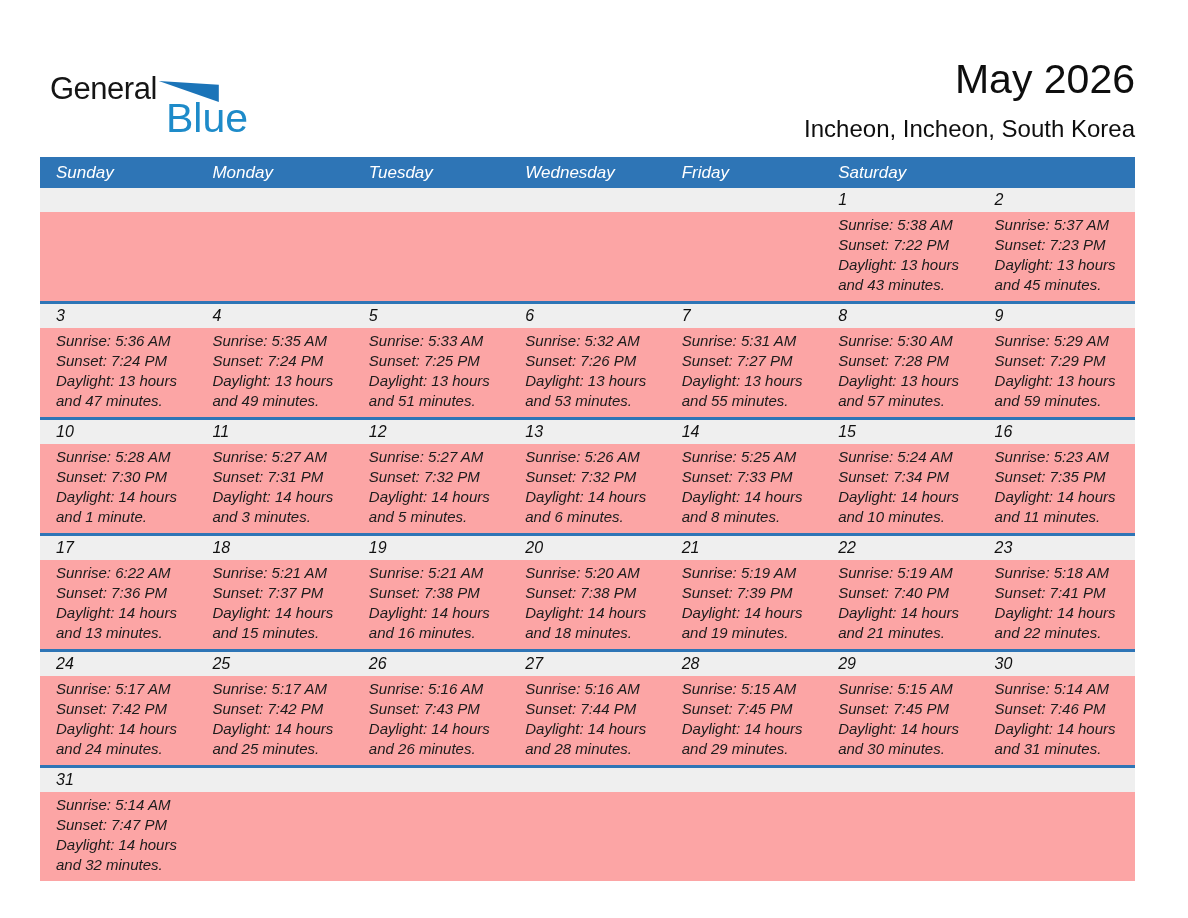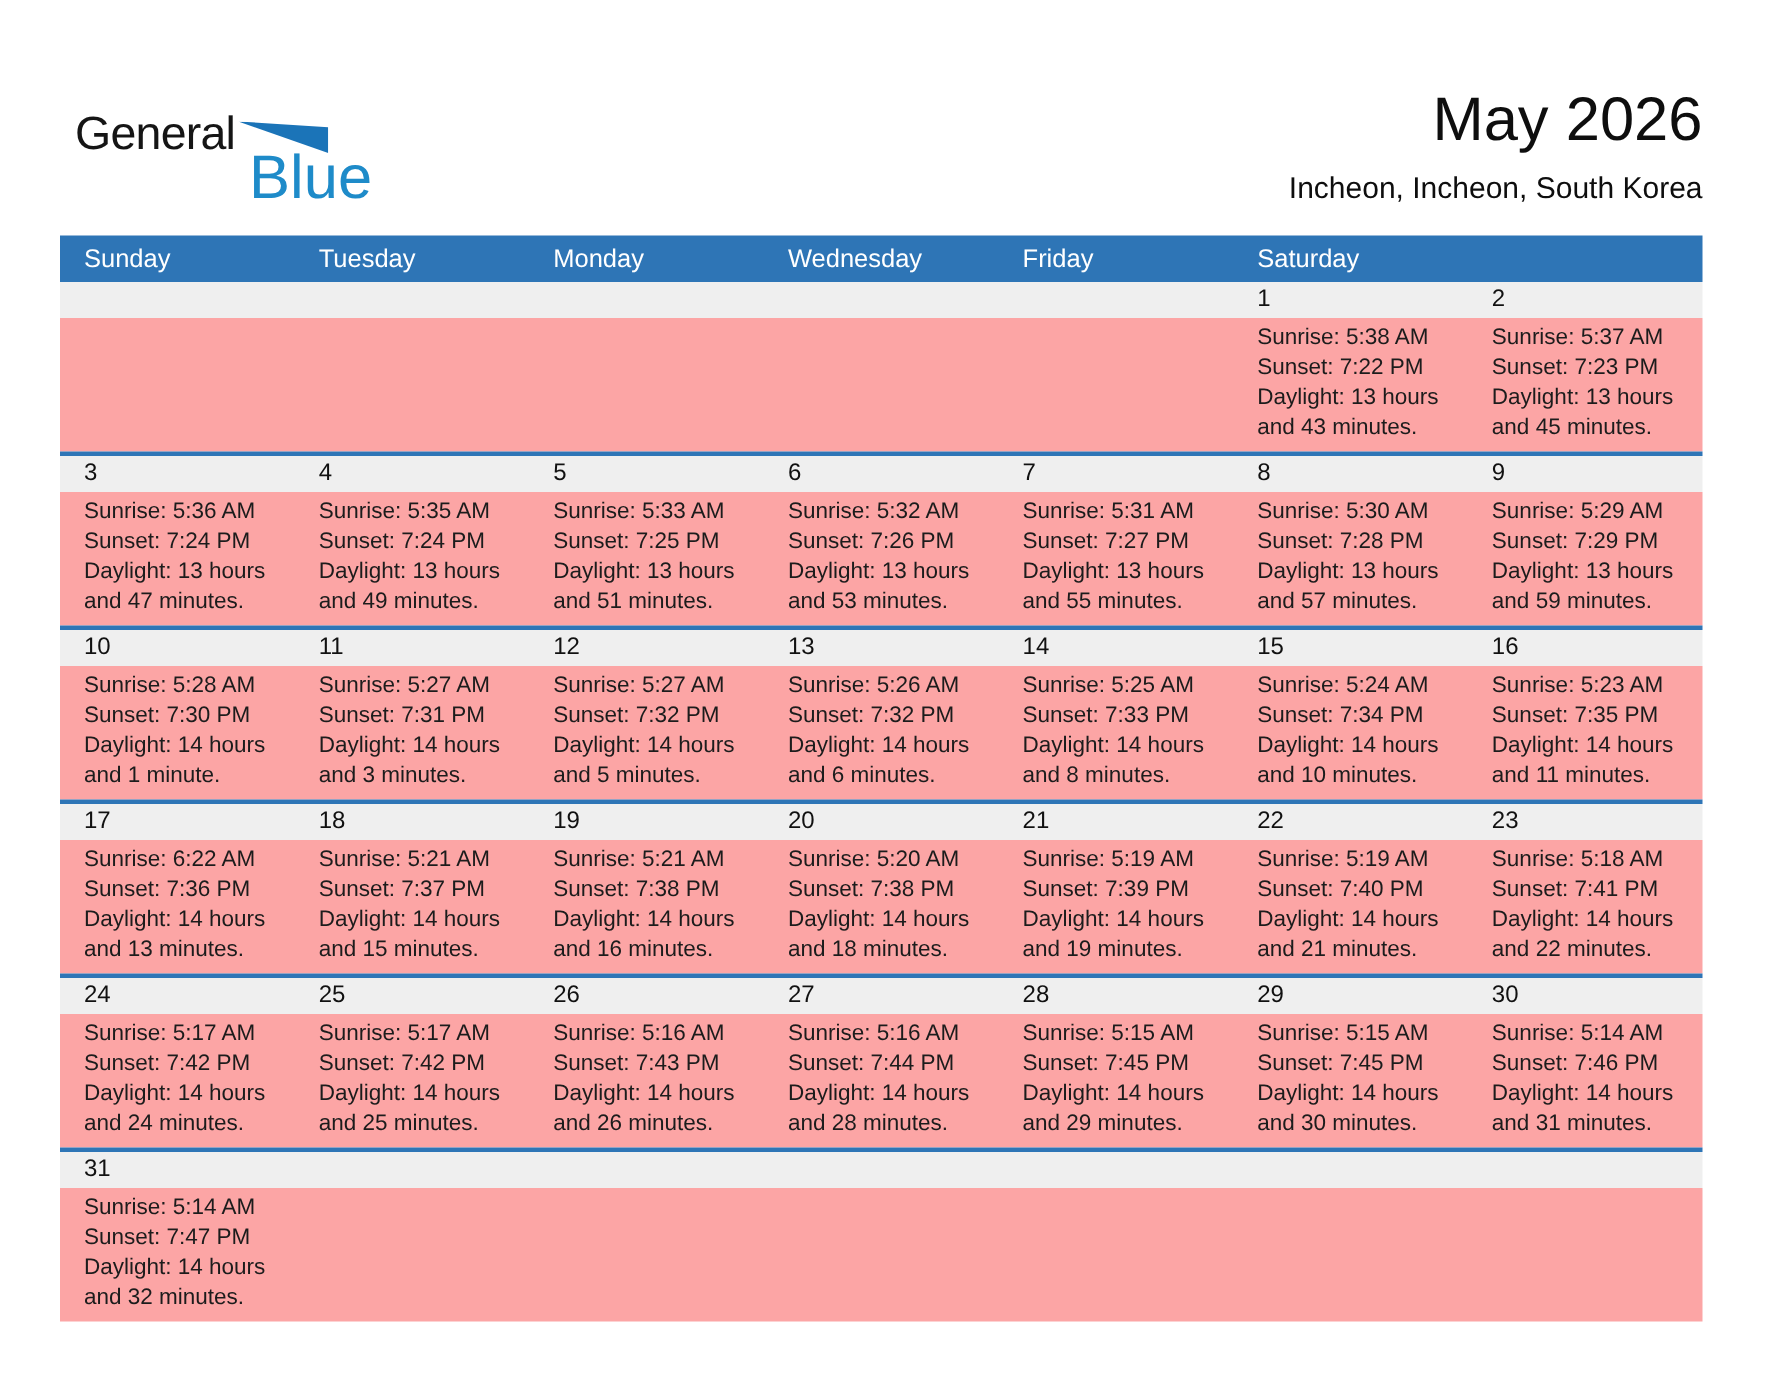--- a/index.html
+++ b/index.html
@@ -17,24 +17,24 @@
   
   .logo{position:absolute;left:50px;top:72px;}
   .logo-line1{display:flex;align-items:flex-start;}
   .logo-general{font-size:31px;color:#151515;letter-spacing:-0.5px;line-height:1.1;}
   .logo-triangle{width:60px;height:21px;background:var(--logo-triangle);
     clip-path:polygon(0 0,100% 18%,100% 100%);margin-left:2px;margin-top:9px;}
   .logo-blue{font-size:41px;color:var(--logo-blue);margin-left:116px;margin-top:-10px;line-height:1.1;}
 
   
   .cal-title{position:absolute;top:56px;right:53px;font-size:41px;color:#0e0e0e;}
-  .cal-subtitle{position:absolute;top:115px;right:53px;font-size:20px;color:#0e0e0e;}
+  .cal-subtitle{position:absolute;top:115px;right:53px;font-size:24px;color:#0e0e0e;}
 
   
-  .calendar{position:absolute;left:40px;top:157px;width:1095px;}
+  .calendar{position:absolute;left:40px;top:157px;width:1095px;font-style:italic;}
   .weekday-row{display:grid;grid-template-columns:repeat(7,1fr);background:var(--header-blue);height:31px;}
   .weekday-cell{color:#ffffff;font-size:17px;line-height:31px;padding-left:16px;overflow:hidden;white-space:nowrap;}
 
   .week-row + .week-row{border-top:3px solid var(--header-blue);}
   .num-band{display:grid;grid-template-columns:repeat(7,1fr);background:var(--band-gray);height:24px;}
   .num-cell{font-size:16px;line-height:24px;padding-left:16px;color:#111111;}
   .week-body{display:grid;grid-template-columns:repeat(7,1fr);min-height:82px;background:#fca5a5;}
   .day-cell{padding:3px 4px 6px 16px;font-size:15px;line-height:20px;color:var(--text-dark);}
   .detail-line{white-space:nowrap;}
 </style>
@@ -50,22 +50,22 @@
     </div>
     <div class="logo-blue">Blue</div>
   </div>
 
   <div class="cal-title">May 2026</div>
   <div class="cal-subtitle">Incheon, Incheon, South Korea</div>
 
   <div class="calendar">
     <div class="weekday-row">
       <div class="weekday-cell">Sunday</div>
+      <div class="weekday-cell">Monday</div>
       <div class="weekday-cell">Tuesday</div>
-      <div class="weekday-cell">Monday</div>
       <div class="weekday-cell">Wednesday</div>
       <div class="weekday-cell">Friday</div>
       <div class="weekday-cell">Saturday</div>
     </div>
     <div id="weeks-container">
         <div class="week-row">
           <div class="num-band">
             <div class="num-cell"></div>
             <div class="num-cell"></div>
             <div class="num-cell"></div>

